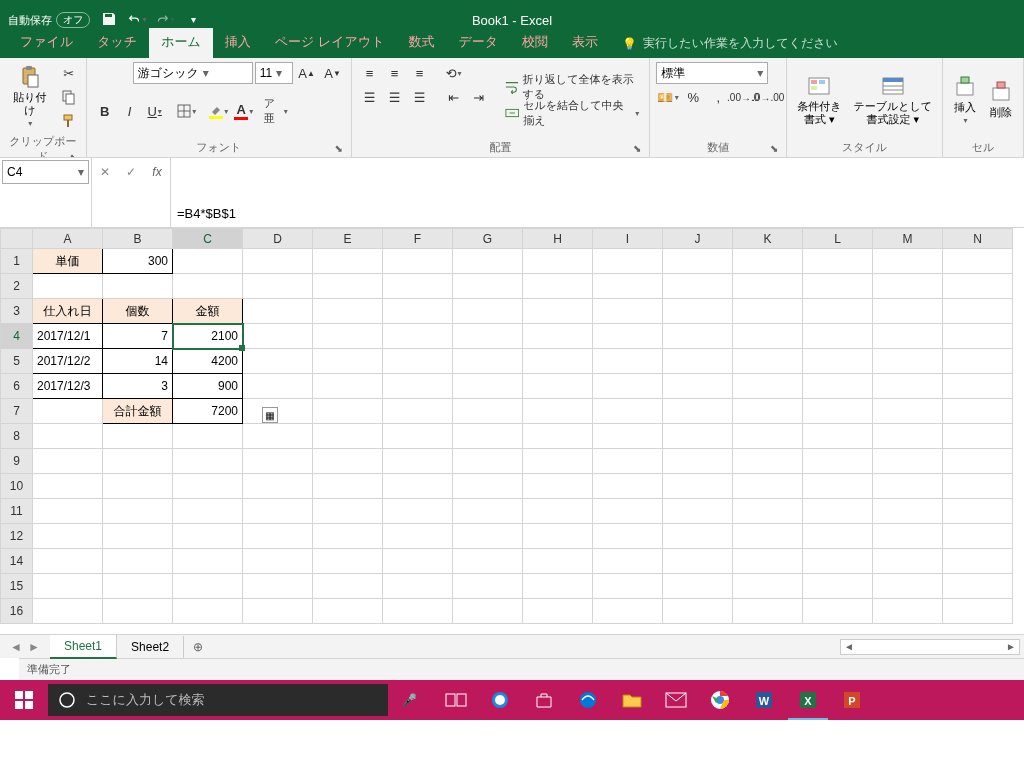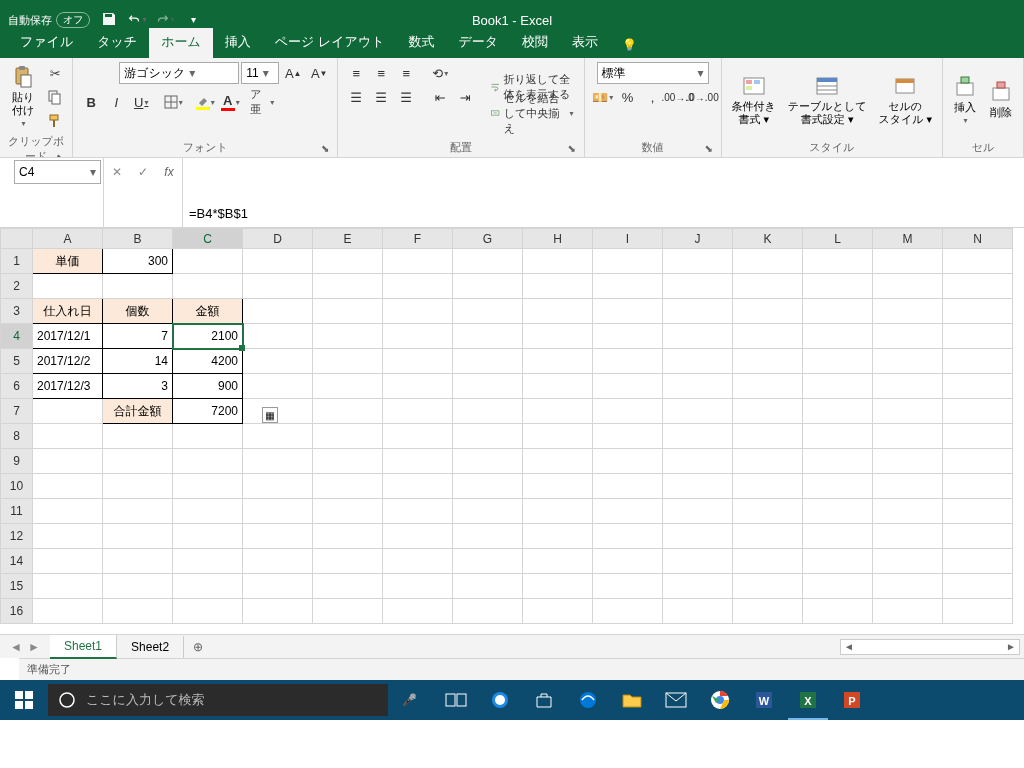--- a/index.html
+++ b/index.html
@@ -8,49 +8,49 @@
 
 .titlebar { background: #0e6837; height: 28px; display: flex; align-items: flex-end; color: #fff; position: relative; }
 .autosave { margin-left: 8px; font-size: 11px; display: flex; align-items: center; gap: 4px; }
 .pill { border: 1px solid #88b89d; border-radius: 8px; padding: 0 6px; font-size: 10px; }
 .qat { display: flex; align-items: center; margin-left: 10px; gap: 10px; }
 .qat-icon { width: 18px; height: 18px; display: flex; align-items: center; justify-content: center; color: #fff; cursor: pointer; }
 .title-text { position: absolute; left: 50%; transform: translateX(-50%); font-size: 13px; }
 
 
 .menubar { background: #0e6837; height: 30px; display: flex; align-items: flex-end; padding-left: 8px; }
-.menu-tab { color: #ffffff; padding: 7px 12px; font-size: 13px; cursor: pointer; }
+.menu-tab { color: #fca5a5; padding: 7px 12px; font-size: 13px; cursor: pointer; }
 .menu-tab.active { background: #f3f3f3; color: #0e6837; }
 .tell-me { color: #c8e0d1; font-size: 12px; display: flex; align-items: center; gap: 6px; margin-left: 12px; padding-bottom: 6px; }
 
 
 .ribbon { background: #f3f3f3; border-bottom: 1px solid #d4d4d4; height: 100px; display: flex; overflow: hidden; }
 .ribbon-group { border-right: 1px solid #d4d4d4; padding: 4px 6px 2px; display: flex; flex-direction: column; justify-content: space-between; position: relative; }
 .ribbon-group-label { text-align: center; font-size: 11px; color: #666; padding-top: 2px; position: relative; }
 .dialog-launcher { position: absolute; right: 0; bottom: 0; width: 12px; height: 12px; font-size: 10px; color: #666; cursor: pointer; }
 .ribbon-content { display: flex; gap: 4px; flex: 1; }
 .ribbon-btn-v { display: flex; flex-direction: column; align-items: center; justify-content: center; gap: 2px; padding: 2px 4px; cursor: pointer; font-size: 11px; text-align: center; line-height: 1.2; }
 .ribbon-btn-v svg, .ribbon-btn-v .ic { width: 24px; height: 24px; }
 .small-col { display: flex; flex-direction: column; gap: 2px; justify-content: center; }
 .small-btn { width: 22px; height: 22px; display: flex; align-items: center; justify-content: center; cursor: pointer; font-size: 13px; color: #444; }
-.font-row { display: flex; gap: 2px; align-items: center; margin-bottom: 5px; padding-left: 40px; }
+.font-row { display: flex; gap: 2px; align-items: center; margin-bottom: 14px; padding-left: 40px; }
 .combo { background: #fff; border: 1px solid #ababab; height: 22px; display: flex; align-items: center; padding: 0 4px; font-size: 12px; }
 .combo .arrow { margin-left: 4px; color: #666; }
 .font-name { width: 120px; }
 .font-size { width: 38px; }
 .btn-row { display: flex; gap: 1px; }
 .fmt-btn { width: 24px; height: 22px; display: flex; align-items: center; justify-content: center; cursor: pointer; font-size: 13px; color: #333; }
 .fmt-btn.b { font-weight: bold; }
 .fmt-btn.i { font-style: italic; }
 .fmt-btn.u { text-decoration: underline; }
 .dd { font-size: 8px; margin-left: 1px; color: #666; }
 .color-strip { height: 3px; width: 14px; }
 
 
-.formula-area { display: flex; align-items: stretch; border-bottom: 1px solid #d4d4d4; height: 70px; background: #fff; padding-left: 12px; }
+.formula-area { display: flex; align-items: stretch; border-bottom: 1px solid #d4d4d4; height: 70px; background: #fff; }
 .name-box { width: 92px; border-right: 1px solid #d4d4d4; display: flex; align-items: flex-start; }
 .name-box-inner { width: 100%; height: 24px; display: flex; align-items: center; padding: 0 4px; border: 1px solid #ababab; margin: 2px; background: #fff; }
 .name-box-inner .arrow { margin-left: auto; color: #666; }
 .fb-btns { display: flex; align-items: flex-start; padding-top: 4px; border-right: 1px solid #d4d4d4; }
 .fb-btn { width: 26px; height: 20px; display: flex; align-items: center; justify-content: center; color: #888; cursor: pointer; }
 .fb-btn.fx { font-style: italic; color: #666; }
 .formula-text { flex: 1; padding: 4px 6px; font-size: 13px; margin-top: 44px; }
 
 
 .grid-wrap { height: 406px; overflow: hidden; position: relative; background: #fff; }
@@ -77,21 +77,21 @@
 .sheet-tab { padding: 4px 14px; border-right: 1px solid #ccc; background: #f3f3f3; cursor: pointer; font-size: 12px; }
 .sheet-tab.active { background: #fff; border-bottom: 2px solid #217346; color: #217346; }
 .new-sheet { width: 28px; display: flex; align-items: center; justify-content: center; color: #666; cursor: pointer; }
 .hscroll { margin-left: auto; width: 180px; height: 16px; border: 1px solid #ccc; background: #fff; display: flex; align-items: center; margin-right: 4px; position: relative; }
 .hscroll-arrow { width: 16px; text-align: center; color: #666; font-size: 10px; }
 
 
 .status-bar { height: 22px; background: #f3f3f3; border-top: 1px solid #d4d4d4; display: flex; align-items: center; padding: 0 8px; font-size: 11px; color: #555; margin-left: 19px; }
 
 
-.taskbar { height: 40px; background: #0c4a6e; display: flex; align-items: center; color: #fff; }
+.taskbar { height: 40px; background: #be185d; display: flex; align-items: center; color: #fff; }
 .start-btn { width: 48px; height: 40px; display: flex; align-items: center; justify-content: center; cursor: pointer; }
 .search-box { height: 32px; background: #2b2b2b; display: flex; align-items: center; padding: 0 10px; width: 340px; color: #bbb; font-size: 13px; gap: 10px; }
 .task-icons { display: flex; margin-left: 2px; }
 .task-icon { width: 44px; height: 40px; display: flex; align-items: center; justify-content: center; cursor: pointer; position: relative; }
 .task-icon.active::after { content: ""; position: absolute; bottom: 0; left: 2px; right: 2px; height: 2px; background: #76b9ed; }
 
 
 svg { display: block; }
 </style>
 </head>
@@ -130,20 +130,21 @@
   <div class="menu-tab">タッチ</div>
   <div class="menu-tab active">ホーム</div>
   <div class="menu-tab">挿入</div>
   <div class="menu-tab">ページ レイアウト</div>
   <div class="menu-tab">数式</div>
   <div class="menu-tab">データ</div>
   <div class="menu-tab">校閲</div>
   <div class="menu-tab">表示</div>
   <div class="tell-me">
     <span>💡</span>
+    <span>実行したい作業を入力してください</span>
   </div>
 </div>
 
 <div class="ribbon">
 
   <div class="ribbon-group">
     <div class="ribbon-content">
       <div class="ribbon-btn-v">
         <svg class="ic" viewBox="0 0 24 24">
             <rect x="5" y="3" width="12" height="16" rx="1" fill="#d9b36c" stroke="#8a6a2f"></rect>
@@ -256,21 +257,21 @@
             </svg>
           <span style="font-size:11px;margin-left:4px">セルを結合して中央揃え</span>
             <span class="dd">▾</span>
         </div>
       </div>
     </div>
     <div class="ribbon-group-label"><span>配置</span><span class="dialog-launcher">⬊</span></div>
   </div>
 
   <div class="ribbon-group">
-    <div style="display:flex;flex-direction:column;gap:2px;align-items:center;">
+    <div style="display:flex;flex-direction:column;gap:2px;">
       <div class="combo" style="width:112px">
           <span>標準</span>
           <span class="arrow" style="margin-left:auto">▾</span>
         </div>
       <div class="btn-row">
         <div class="fmt-btn">💴<span class="dd">▾</span></div>
         <div class="fmt-btn">%</div>
         <div class="fmt-btn">,</div>
         <div class="fmt-btn" style="font-size:10px">.00→.0</div>
         <div class="fmt-btn" style="font-size:10px">.0→.00</div>
@@ -293,28 +294,20 @@
       </div>
       <div class="ribbon-btn-v">
         <svg class="ic" viewBox="0 0 24 24">
             <rect x="2" y="4" width="20" height="16" fill="#fff" stroke="#888"></rect>
             <rect x="2" y="4" width="20" height="4" fill="#5a8ac6"></rect>
             <line x1="2" y1="12" x2="22" y2="12" stroke="#888"></line>
             <line x1="2" y1="16" x2="22" y2="16" stroke="#888"></line>
           </svg>
         <span style="white-space:pre">テーブルとして
 書式設定 ▾</span>
-      </div>
-      <div class="ribbon-btn-v">
-        <svg class="ic" viewBox="0 0 24 24">
-            <rect x="3" y="5" width="18" height="14" fill="#fff" stroke="#888"></rect>
-            <rect x="3" y="5" width="18" height="4" fill="#d88c3c"></rect>
-          </svg>
-        <span style="white-space:pre">セルの
-スタイル ▾</span>
       </div>
     </div>
     <div class="ribbon-group-label">スタイル</div>
   </div>
 
   <div class="ribbon-group">
     <div class="ribbon-content">
       <div class="ribbon-btn-v">
         <svg class="ic" viewBox="0 0 24 24">
             <rect x="4" y="8" width="16" height="12" fill="#fff" stroke="#888"></rect>

